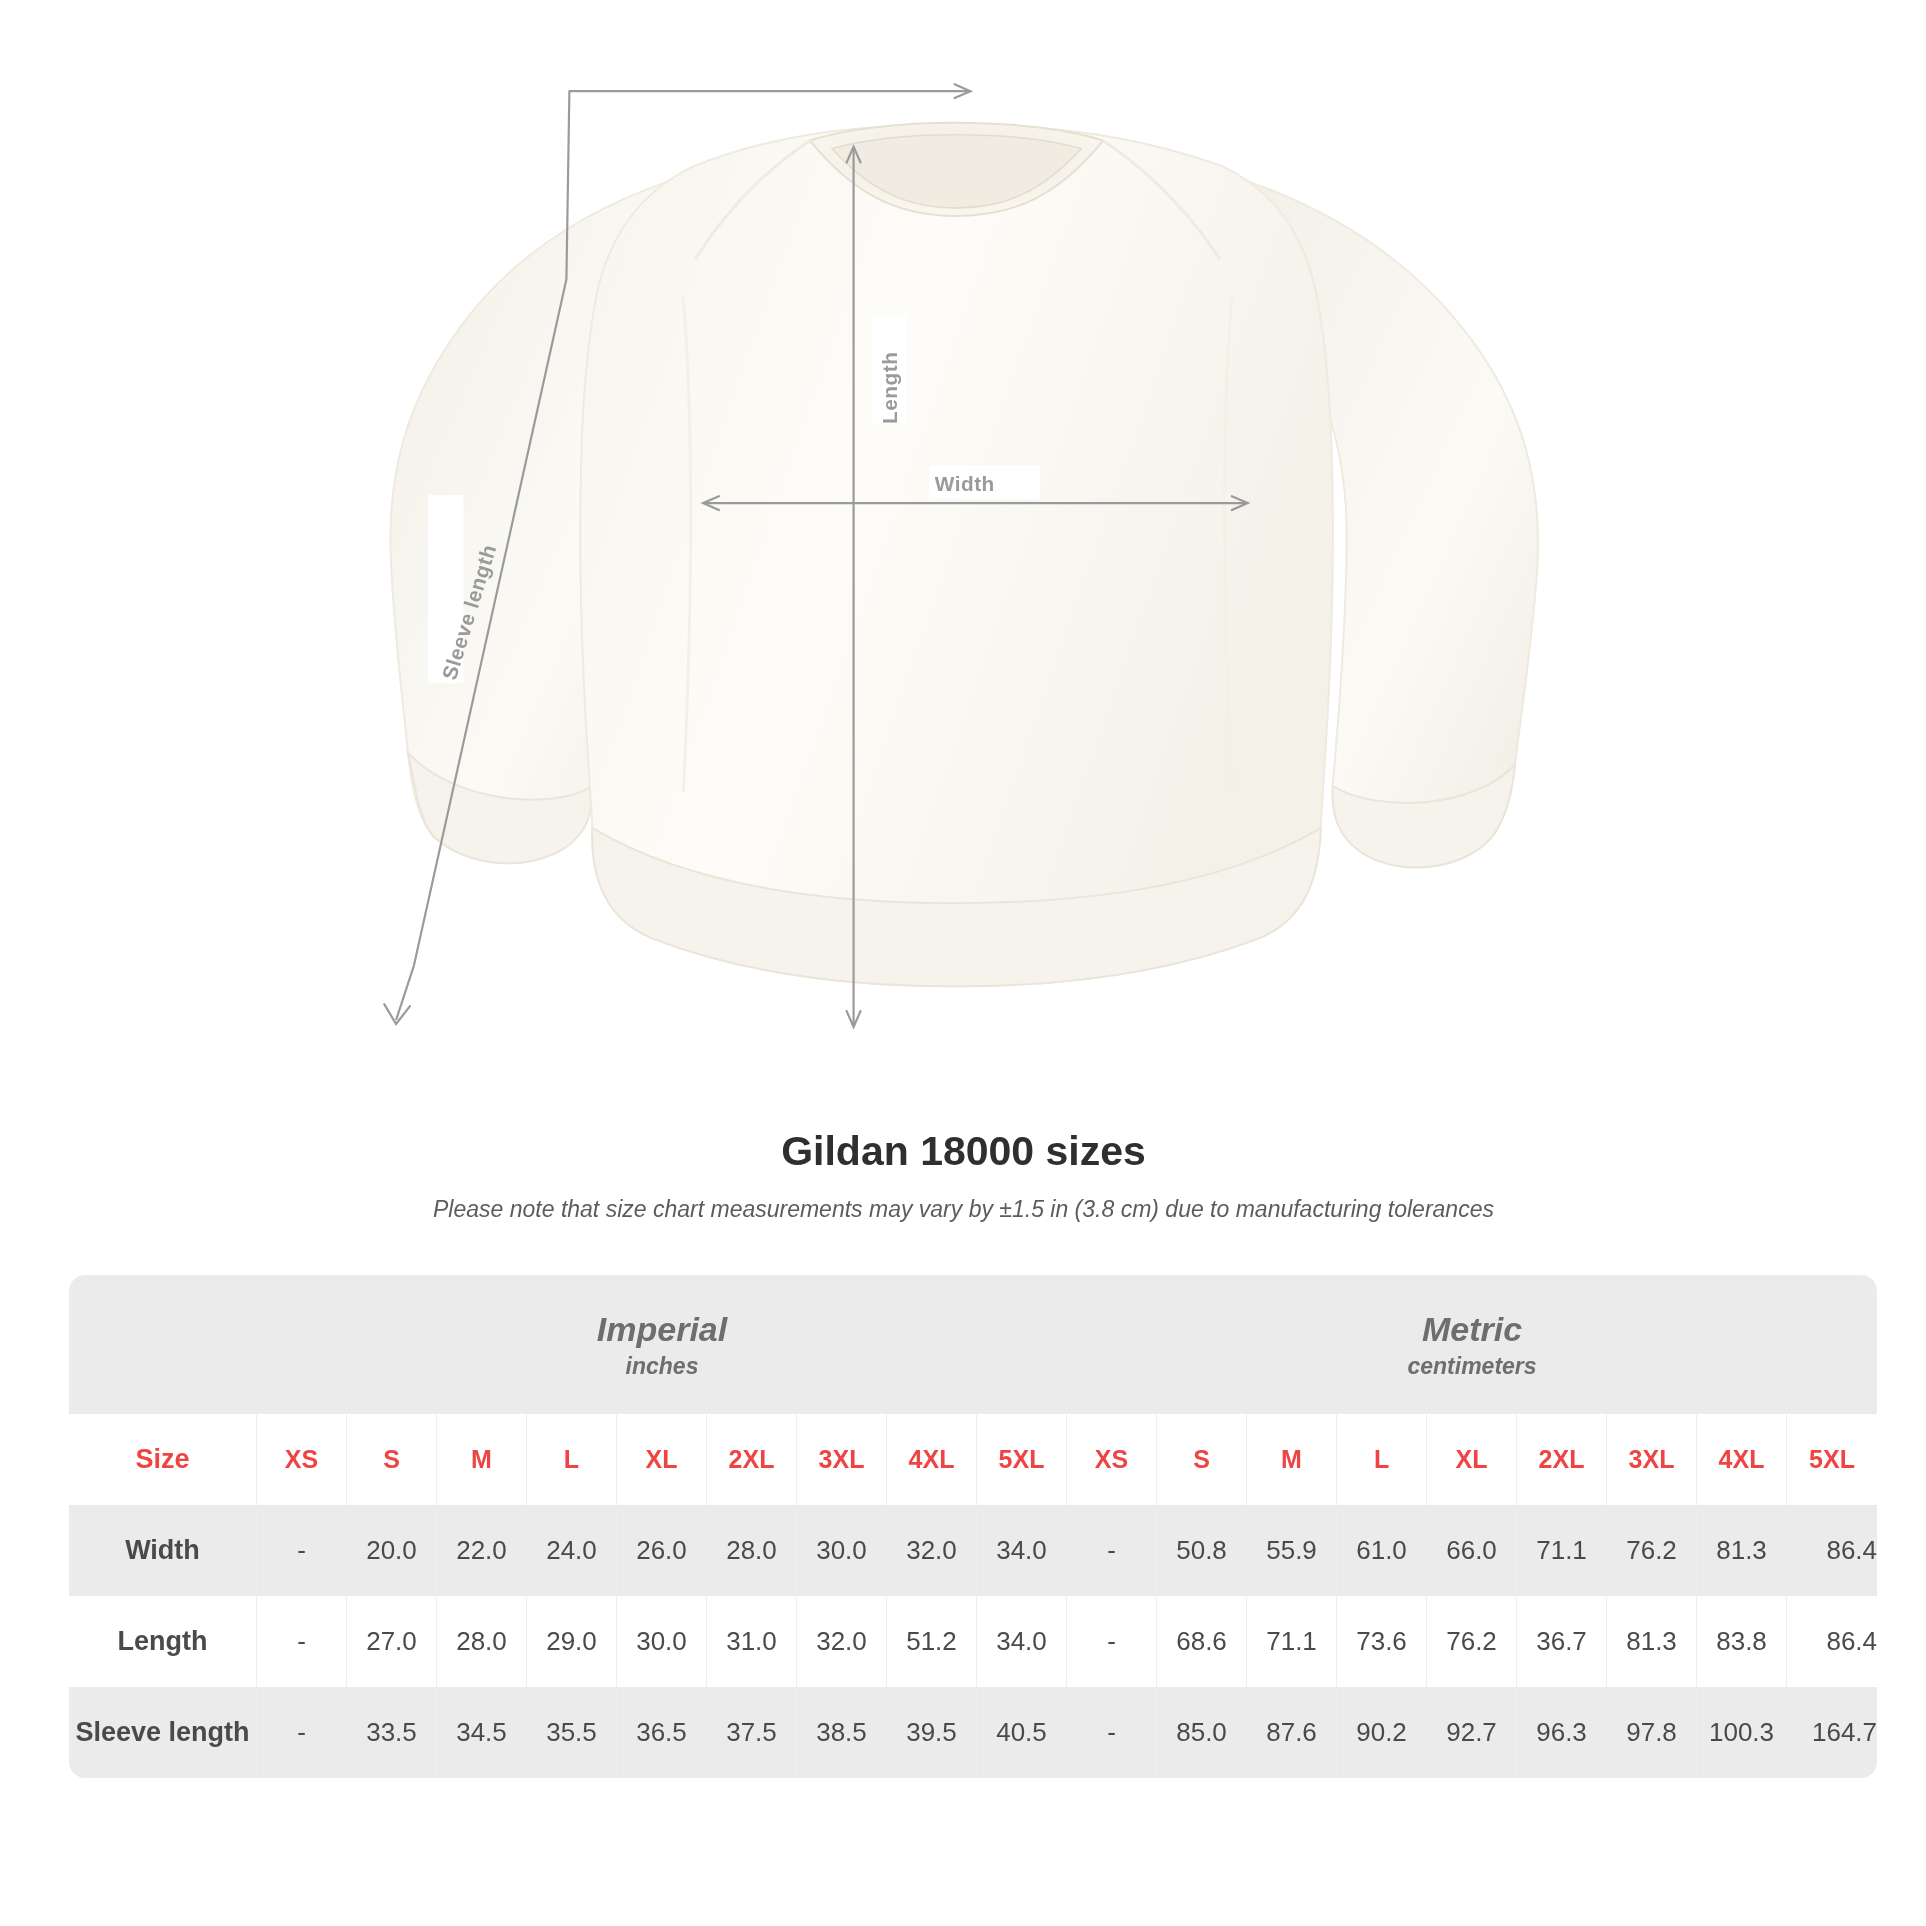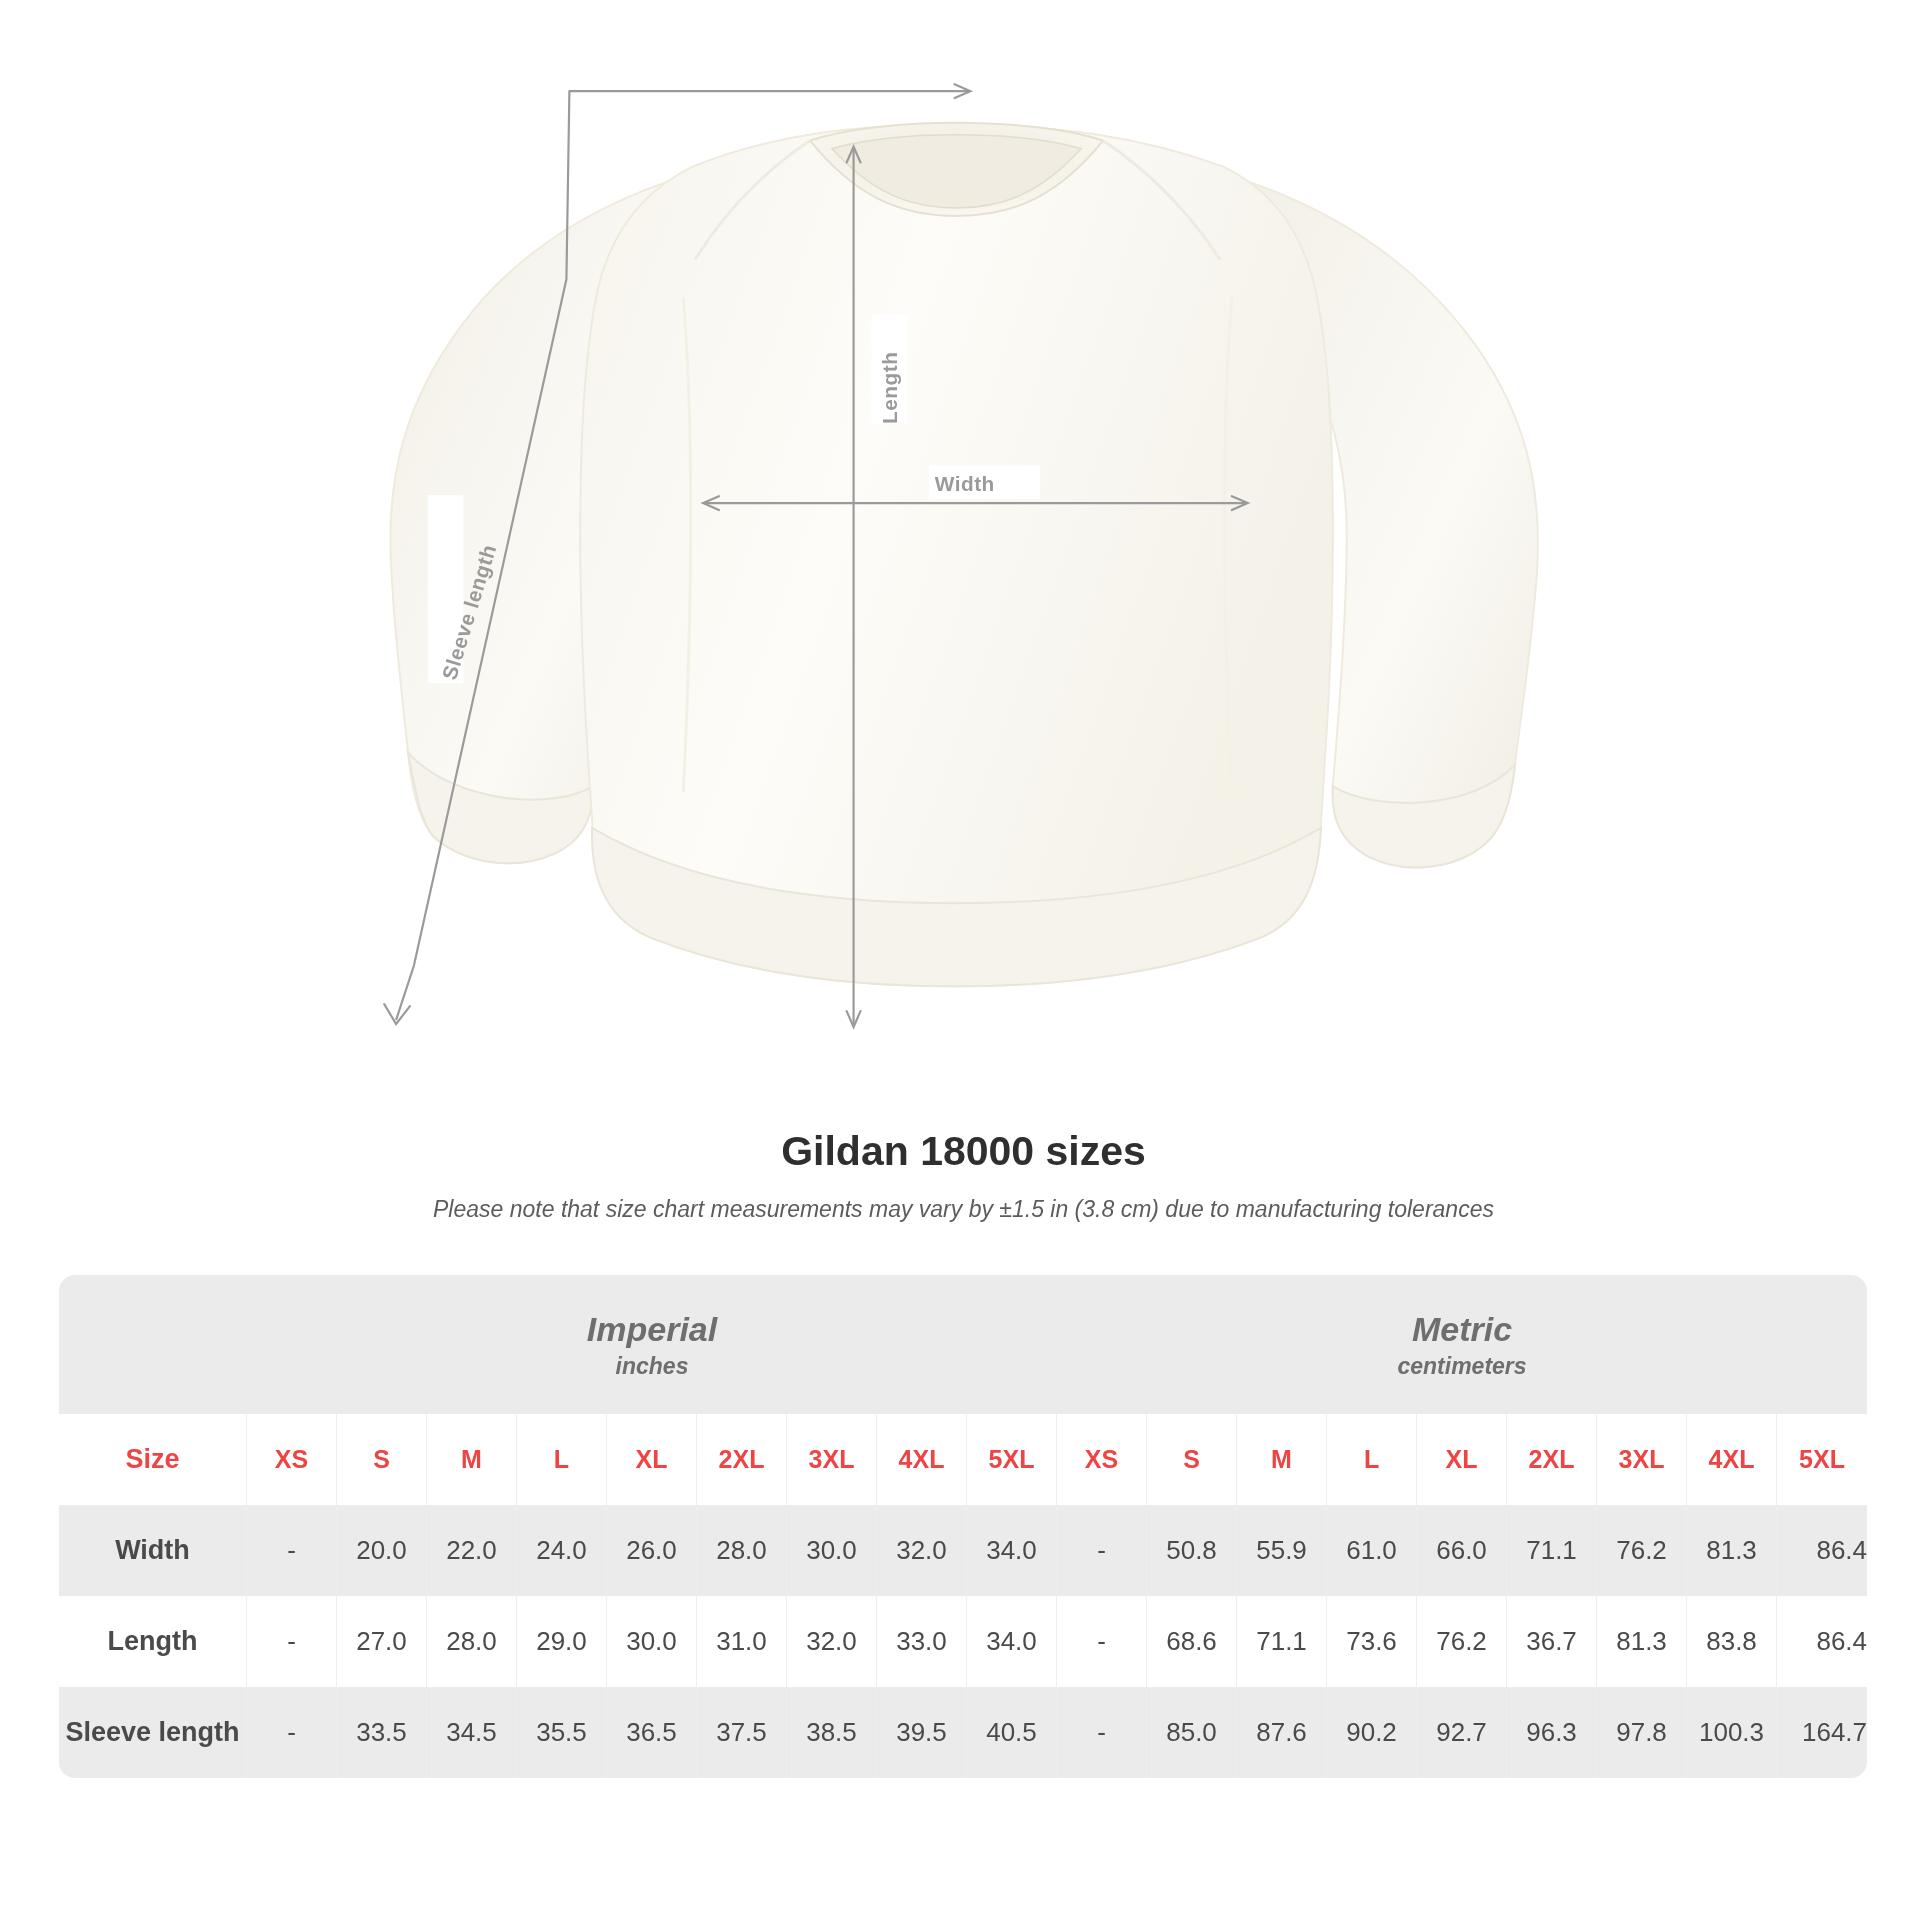--- a/index.html
+++ b/index.html
@@ -43,21 +43,21 @@
     margin-top: 22px;
     font-size: 23px;
     font-style: italic;
     color: #5c5c5c;
     line-height: 1.2;
   }
 
   
   .table-wrap {
     position: absolute;
-    left: 59px;
+    left: 69px;
     top: 1275px;
     width: 1808px;
   }
   table.size-table {
     width: 100%;
     border-collapse: separate;
     border-spacing: 0;
     table-layout: fixed;
     font-size: 25px;
     color: #4a4a4a;
@@ -333,21 +333,21 @@
 
         <tr class="data-row plain">
           <th class="rowlabel">Length</th>
           <td>-</td>
           <td>27.0</td>
           <td>28.0</td>
           <td>29.0</td>
           <td>30.0</td>
           <td>31.0</td>
           <td>32.0</td>
-          <td>33.0</td>
+          <td>51.2</td>
           <td>34.0</td>
           <td>-</td>
           <td>68.6</td>
           <td>71.1</td>
           <td>73.6</td>
           <td>76.2</td>
           <td>36.7</td>
           <td>81.3</td>
           <td>83.8</td>
           <td>86.4</td>

